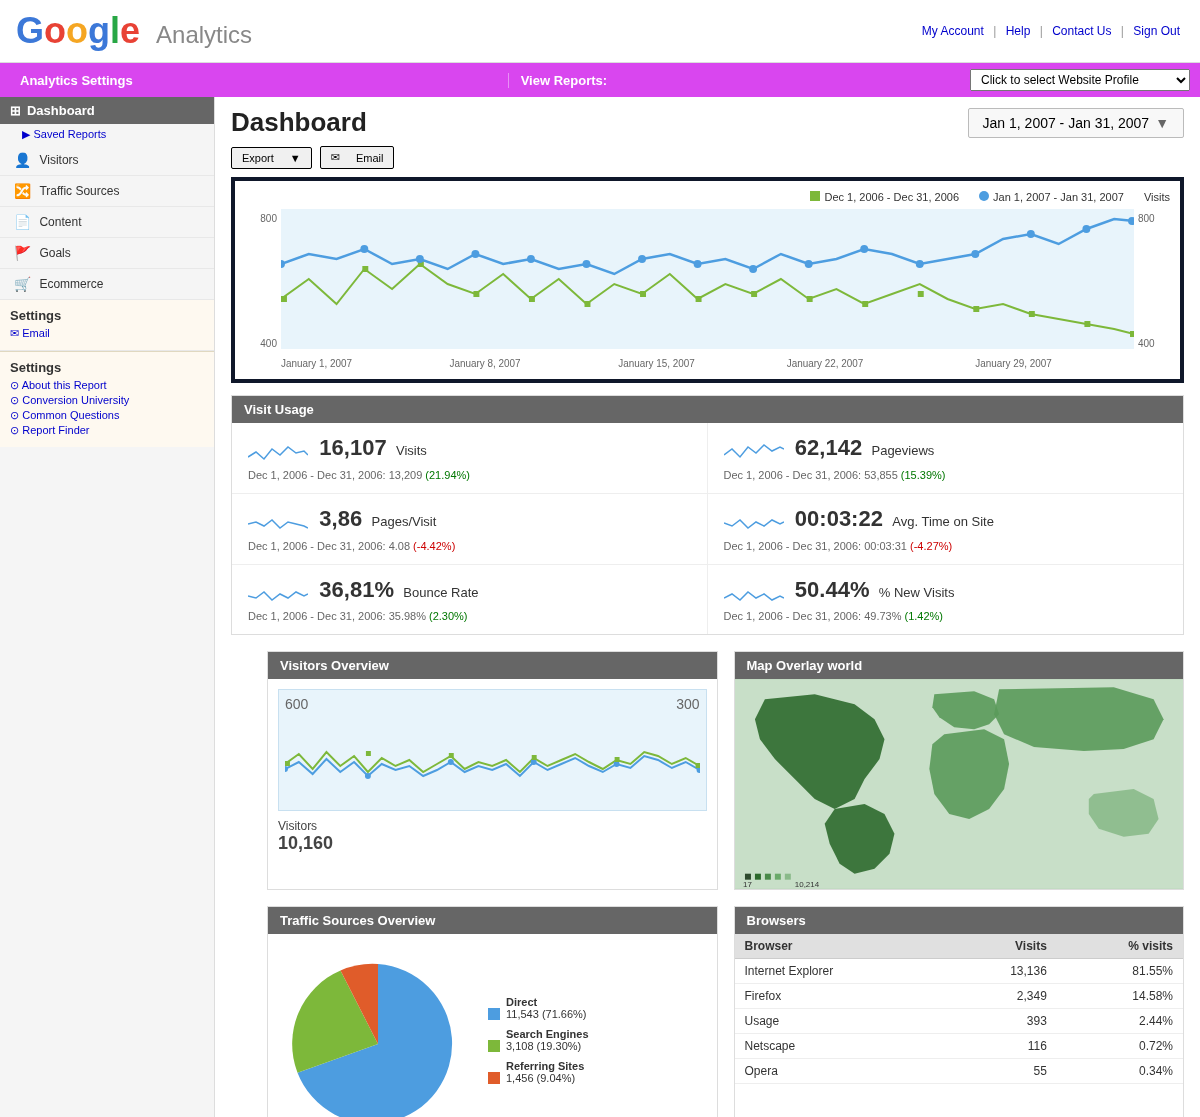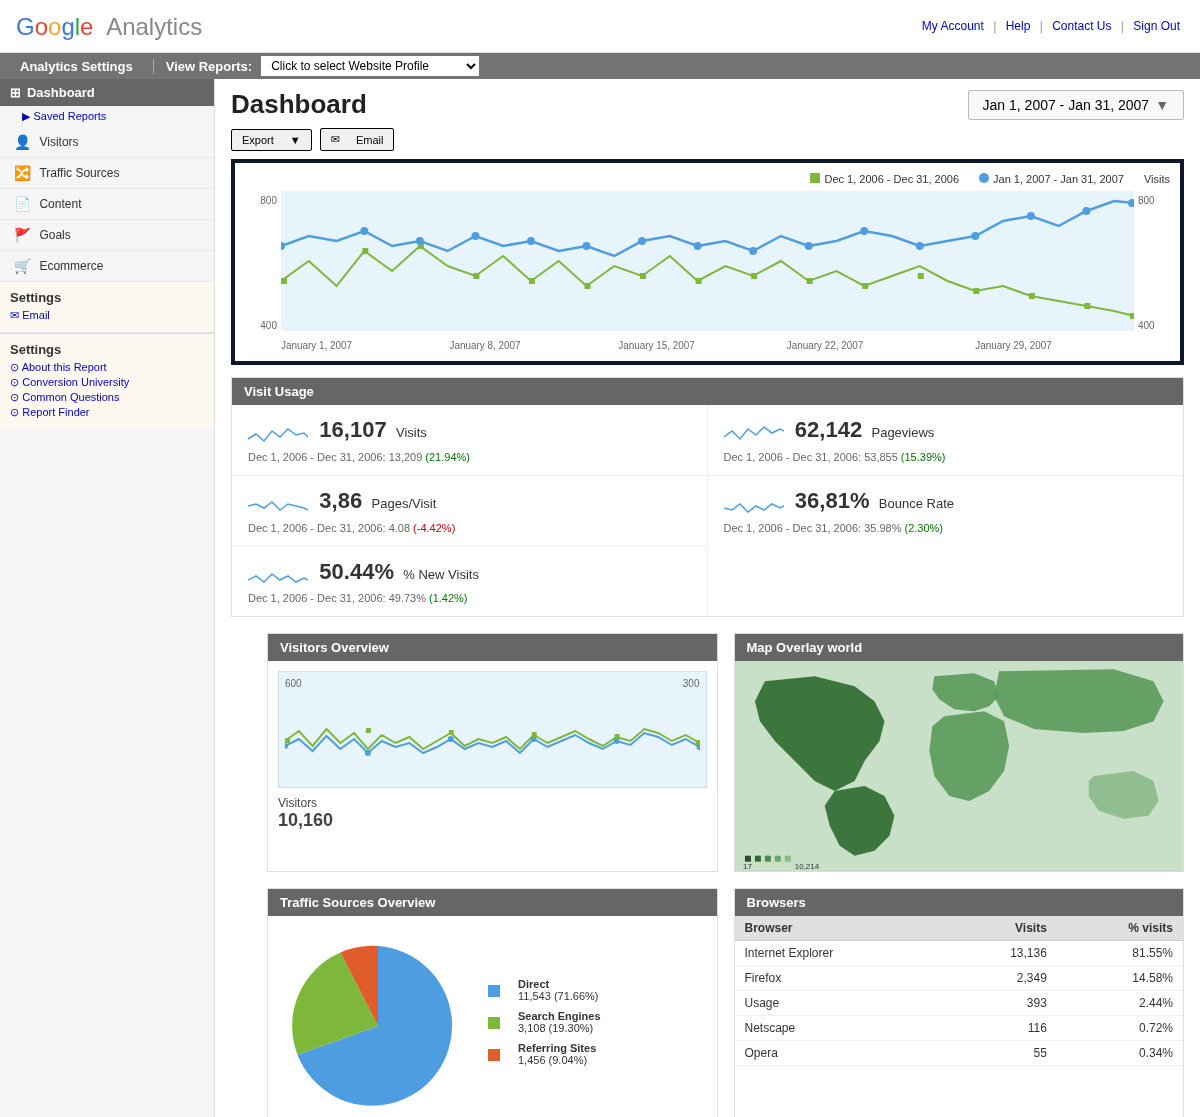--- a/index.html
+++ b/index.html
@@ -7,21 +7,21 @@
 
     
     #header { display: flex; align-items: center; justify-content: space-between; padding: 10px 16px; border-bottom: 1px solid #ddd; }
     #logo { font-size: 28px; font-weight: normal; color: #555; }
     #logo-analytics { font-size: 24px; color: #888; font-weight: normal; margin-left: 4px; }
     #header-links { font-size: 12px; color: #555; }
     #header-links a { color: #00c; text-decoration: none; margin: 0 4px; }
     #header-links span { color: #999; margin: 0 2px; }
 
     
-    #orange-bar { background: #737373; display: flex; align-items: center; padding: 0 10px; height: 26px; }
+    #orange-bar { background: #d946ef; display: flex; align-items: center; padding: 0 10px; height: 34px; justify-content: space-between; }
     #analytics-settings-btn { color: #fff; font-weight: bold; font-size: 13px; text-decoration: none; padding: 0 10px; }
     #view-reports-label { color: #fff; font-size: 13px; font-weight: bold; margin-left: 10px; border-left: 1px solid rgba(255,255,255,0.4); padding-left: 12px; }
     #profile-select { margin-left: 8px; padding: 2px 6px; font-size: 12px; width: 220px; }
 
     
     #main { display: flex; }
 
     
     #sidebar { width: 215px; min-width: 215px; background: #f5f5f5; border-right: 1px solid #ddd; min-height: 1000px; }
     .sidebar-section-header { background: #666; color: #fff; padding: 6px 10px; font-size: 13px; font-weight: bold; display: flex; align-items: center; gap: 6px; }
@@ -78,39 +78,39 @@
     .visitors-stat { font-size: 12px; color: #444; }
     .visitors-number { font-size: 18px; font-weight: bold; }
 
     
     .map-container { background: #c8dfc8; min-height: 200px; position: relative; overflow: hidden; }
 
     
     .pie-area { display: flex; align-items: center; gap: 20px; padding: 10px; }
     .pie-chart { width: 180px; height: 180px; position: relative; }
     .pie-legend { font-size: 11px; }
-    .pie-legend-item { display: flex; align-items: center; margin-bottom: 8px; gap: 18px; }
+    .pie-legend-item { display: flex; align-items: flex-end; margin-bottom: 8px; gap: 6px; }
     .pie-color { width: 12px; height: 12px; margin-top: 2px; flex-shrink: 0; }
 
     
     .browsers-table { width: 100%; border-collapse: collapse; font-size: 12px; }
     .browsers-table th { background: #e0e0e0; padding: 5px 10px; text-align: left; font-weight: bold; border-bottom: 1px solid #ccc; }
     .browsers-table th.right { text-align: right; }
     .browsers-table td { padding: 5px 10px; border-bottom: 1px solid #eee; }
     .browsers-table td.right { text-align: right; }
 
     
     svg { display: block; }
   </style>
 </head>
 <body>
 
 <div id="header">
   <div id="logo">
-    <span style="font-size:24px;font-weight:normal;">
+    <span style="font-size:36px;font-weight:bold;">
       <span style="color:#3c78d8">G</span><span style="color:#e84235">o</span><span style="color:#f5a623">o</span><span style="color:#3c78d8">g</span><span style="color:#28a745">l</span><span style="color:#e84235">e</span>
     </span>
     <span id="logo-analytics" style="font-size:24px;color:#888;margin-left:6px;">Analytics</span>
   </div>
   <div id="header-links">
     <a href="#">My Account</a>
     <span>|</span>
     <a href="#">Help</a>
     <span>|</span>
     <a href="#">Contact Us</a>
@@ -294,20 +294,32 @@
               <polyline points="0,16 8,14 16,18 24,12 32,20 40,14 48,16 56,18 60,20" fill="none" stroke="#4d9de0" stroke-width="1.5"></polyline>
             </svg>
           </span>
           <span class="usage-value">3,86</span>
           <span class="usage-label">Pages/Visit</span>
           <div class="usage-compare">
             Dec 1, 2006 - Dec 31, 2006: 4.08 <span class="negative">(-4.42%)</span>
           </div>
         </div>
 
+        <div class="usage-cell">
+          <span class="usage-sparkline">
+            <svg width="60" height="30" viewBox="0 0 60 30">
+              <polyline points="0,15 8,18 16,12 24,20 32,14 40,18 48,12 56,16 60,14" fill="none" stroke="#4d9de0" stroke-width="1.5"></polyline>
+            </svg>
+          </span>
+          <span class="usage-value">00:03:22</span>
+          <span class="usage-label">Avg. Time on Site</span>
+          <div class="usage-compare">
+            Dec 1, 2006 - Dec 31, 2006: 00:03:31 <span class="negative">(-4.27%)</span>
+          </div>
+        </div>
 
         <div class="usage-cell" style="border-bottom:none;">
           <span class="usage-sparkline">
             <svg width="60" height="30" viewBox="0 0 60 30">
               <polyline points="0,18 8,20 16,14 24,22 32,16 40,20 48,14 56,18 60,16" fill="none" stroke="#4d9de0" stroke-width="1.5"></polyline>
             </svg>
           </span>
           <span class="usage-value">36,81%</span>
           <span class="usage-label">Bounce Rate</span>
           <div class="usage-compare">
@@ -329,21 +341,21 @@
         </div>
       </div>
     </div>
 
     <div class="widgets-row">
 
       <div class="widget">
         <div class="widget-title">Visitors Overview</div>
         <div class="widget-body">
           <div class="visitors-chart">
-            <div style="font-size:10px;color:#666;display:flex;justify-content:space-between;margin-bottom:2px;">
+            <div style="font-size:14px;color:#666;display:flex;justify-content:space-between;margin-bottom:2px;">
               <span>600</span>
               <span>300</span>
             </div>
             <svg width="100%" height="90" viewBox="0 0 420 90" preserveAspectRatio="none">
               <rect width="420" height="90" fill="#e8f4fb"></rect>
               <polyline points="0,50 14,40 28,55 42,38 56,52 70,42 84,58 98,44 112,52 126,46 140,58 154,50 168,42 182,55 196,48 210,52 224,46 238,58 252,44 266,52 280,46 294,40 308,48 322,55 336,46 350,50 364,38 378,42 392,50 406,44 420,52" fill="none" stroke="#7db83a" stroke-width="2"></polyline>
               <polyline points="0,55 14,48 28,60 42,45 56,58 70,48 84,62 98,50 112,56 126,52 140,62 154,56 168,48 182,58 196,52 210,56 224,50 238,62 252,48 266,56 280,50 294,44 308,52 322,58 336,50 350,54 364,42 378,46 392,54 406,48 420,56" fill="none" stroke="#4d9de0" stroke-width="2"></polyline>
 
               <circle cx="0" cy="55" r="3" fill="#4d9de0"></circle>
               <circle cx="84" cy="62" r="3" fill="#4d9de0"></circle>

